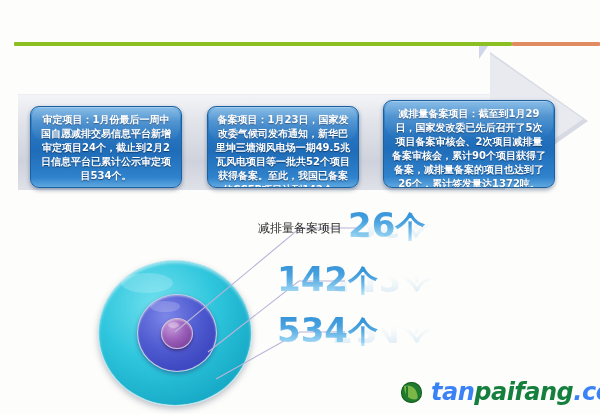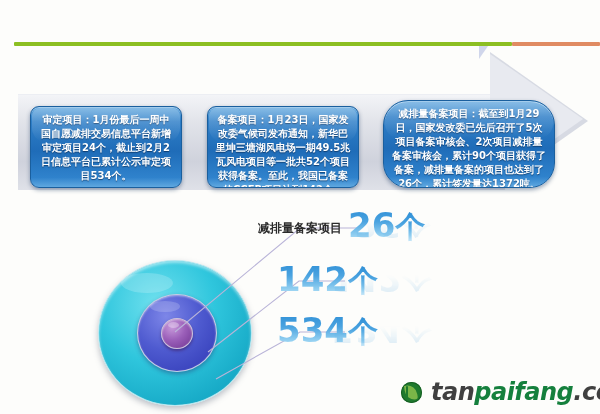--- a/index.html
+++ b/index.html
@@ -71,21 +71,21 @@
     font-family:"DejaVu Sans","Liberation Sans",sans-serif;
   }
   .ibox::after{
     content:"";position:absolute;left:1px;right:1px;top:1px;height:42%;
     border-radius:8px 8px 14px 14px;
     background:linear-gradient(180deg,rgba(255,255,255,.28),rgba(255,255,255,0));
     pointer-events:none;
   }
   #ibox0{left:30px;top:106px;width:152px;height:82px;}
   #ibox1{left:207px;top:106px;width:152px;height:82px;}
-  #ibox2{left:383px;top:100px;width:172px;height:88px;border-radius:25px;}
+  #ibox2{left:383px;top:100px;width:172px;height:88px;}
 
   
   .rings{position:absolute;left:98px;top:256px;width:156px;height:152px;}
   .ring-outer{
     position:absolute;left:0;top:4px;width:152px;height:144px;border-radius:50%;
     background:radial-gradient(circle at 38% 30%,#6fe0ee 0%,#2fc6dd 42%,#16a9c6 78%,#1795b2 100%);
     box-shadow:0 3px 6px rgba(90,100,120,.40), inset 0 2px 3px rgba(255,255,255,.5);
     border:1px solid #b9e7ef;
   }
   .ring-mid{
@@ -104,21 +104,21 @@
     position:absolute;background:rgba(255,255,255,.55);border-radius:50%;
     filter:blur(.4px);
   }
 
   
   .leaders{position:absolute;left:0;top:0;width:600px;height:414px;}
 
   
   .callout{position:absolute;display:flex;align-items:flex-end;}
   .co-label{
-    font-size:12px;color:#2a2a2a;font-weight:bold;white-space:nowrap;
+    font-size:12px;color:#2a2a2a;font-weight:normal;white-space:nowrap;
     font-family:"DejaVu Sans","Liberation Sans",sans-serif;
     padding-bottom:5px;
   }
   .co-num{
     margin-left:6px;font-size:34px;font-weight:bold;line-height:1;
     white-space:nowrap;
     background:linear-gradient(180deg,#2f8fd6 0%,#4aa3e0 40%,#8ecdf0 78%,#bfe4f7 100%);
     -webkit-background-clip:text;background-clip:text;color:transparent;
     -webkit-text-fill-color:transparent;
     font-family:"DejaVu Sans","Liberation Sans",sans-serif;
@@ -154,21 +154,21 @@
     position:absolute;left:4px;top:3px;width:12px;height:15px;
     background:#7ab648;
     border-radius:0 10px 2px 10px;
     transform:rotate(-8deg);
   }
   .logo-mark .stem{
     position:absolute;left:5px;top:4px;width:2px;height:13px;background:#1f7a2e;border-radius:1px;
   }
   .logo-text{margin-left:9px;font-size:24px;font-weight:bold;font-style:italic;letter-spacing:-.5px;
     font-family:"DejaVu Sans","Liberation Sans",sans-serif;}
-  .lt-green{color:#404040;}
+  .lt-green{color:#3b82f6;}
   .lt-blue{color:#15803d;}
 </style>
 </head>
 <body>
 
 <div id="slide">
 
   <div class="rule-wrap">
     <div class="rule-green"></div>
     <div class="rule-orange"></div>

